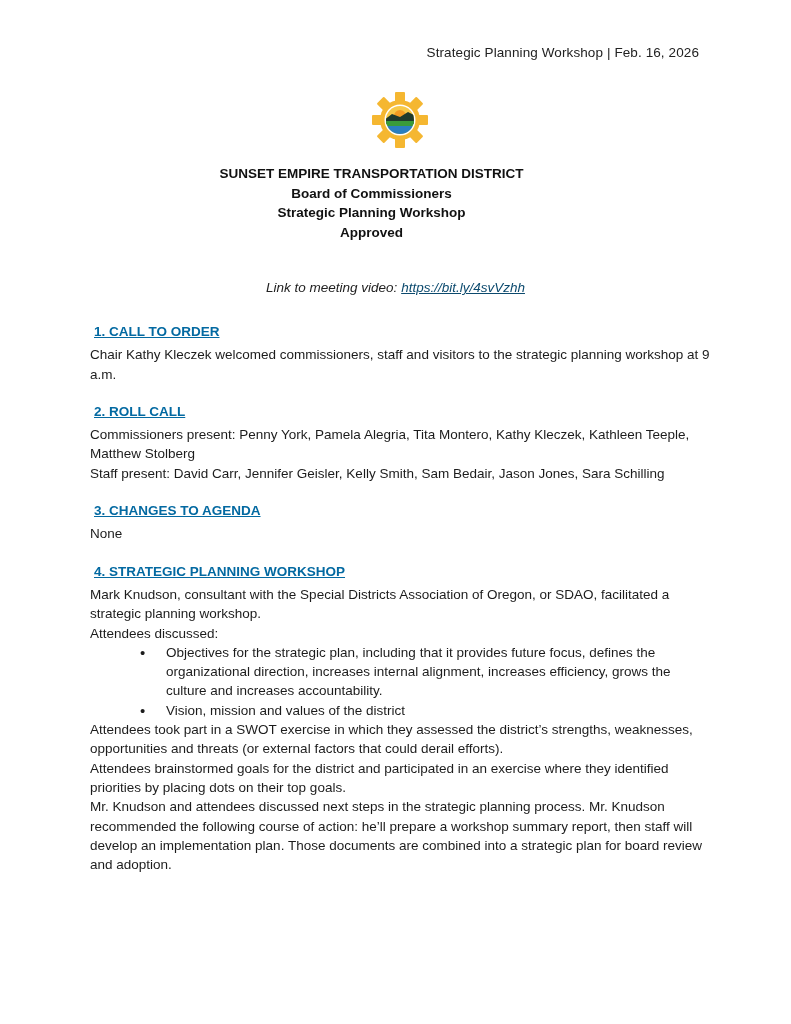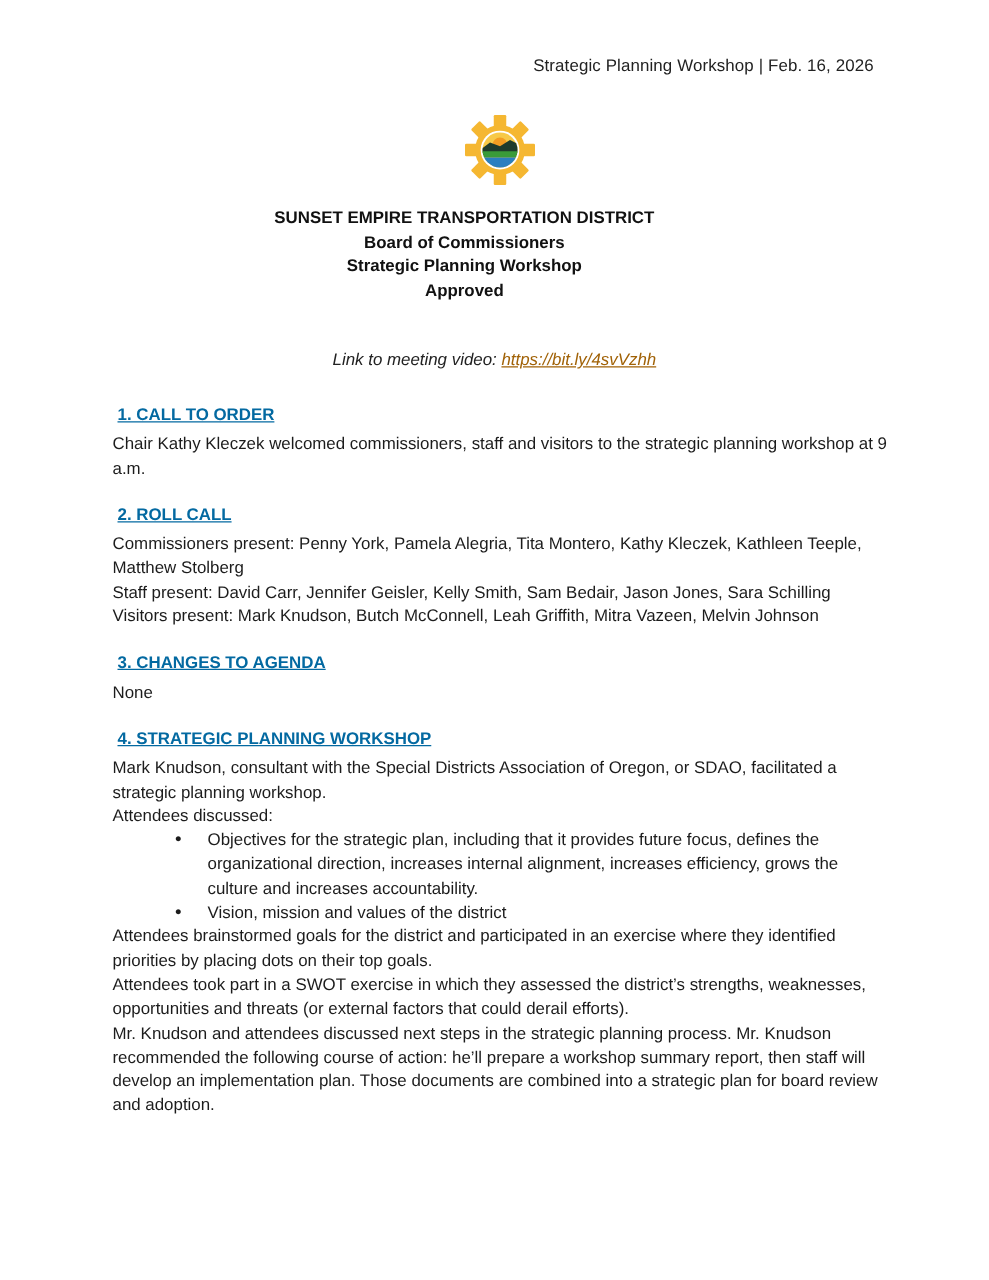--- a/index.html
+++ b/index.html
@@ -47,21 +47,21 @@
       position: absolute;
       top: 280px;
       left: 0;
       width: 791px;
       text-align: center;
       font-size: 13.5px;
       font-style: italic;
       color: #222;
     }
     .video-link a {
-      color: #a16207;
+      color: #0c4a6e;
       text-decoration: underline;
     }
     .content {
       position: absolute;
       top: 318px;
       left: 90px;
       width: 620px;
       font-size: 13.5px;
       line-height: 19.3px;
       color: #1c1c1c;
@@ -144,34 +144,33 @@
 
   <div class="section">
     <h2>1. CALL TO ORDER</h2>
     <p>Chair Kathy Kleczek welcomed commissioners, staff and visitors to the strategic planning workshop at 9 a.m.</p>
   </div>
 
   <div class="section">
     <h2>2. ROLL CALL</h2>
     <p>Commissioners present: Penny York, Pamela Alegria, Tita Montero, Kathy Kleczek, Kathleen Teeple, Matthew Stolberg</p>
     <p>Staff present: David Carr, Jennifer Geisler, Kelly Smith, Sam Bedair, Jason Jones, Sara Schilling</p>
-    <p>Visitors present: Mark Knudson, Butch McConnell, Leah Griffith, Mitra Vazeen, Melvin Johnson</p>
   </div>
 
   <div class="section">
     <h2>3. CHANGES TO AGENDA</h2>
     <p>None</p>
   </div>
 
   <div class="section">
     <h2>4. STRATEGIC PLANNING WORKSHOP</h2>
     <p>Mark Knudson, consultant with the Special Districts Association of Oregon, or SDAO, facilitated a strategic planning workshop.</p>
     <p>Attendees discussed:</p>
     <ul class="bullets">
       <li>Objectives for the strategic plan, including that it provides future focus, defines the organizational direction, increases internal alignment, increases efficiency, grows the culture and increases accountability.</li>
       <li>Vision, mission and values of the district</li>
     </ul>
+    <p>Attendees took part in a SWOT exercise in which they assessed the district’s strengths, weaknesses, opportunities and threats (or external factors that could derail efforts).</p>
     <p>Attendees brainstormed goals for the district and participated in an exercise where they identified priorities by placing dots on their top goals.</p>
-    <p>Attendees took part in a SWOT exercise in which they assessed the district’s strengths, weaknesses, opportunities and threats (or external factors that could derail efforts).</p>
     <p>Mr. Knudson and attendees discussed next steps in the strategic planning process. Mr. Knudson recommended the following course of action: he’ll prepare a workshop summary report, then staff will develop an implementation plan. Those documents are combined into a strategic plan for board review and adoption.</p>
   </div>
 
 </div>
 
 </body></html>

